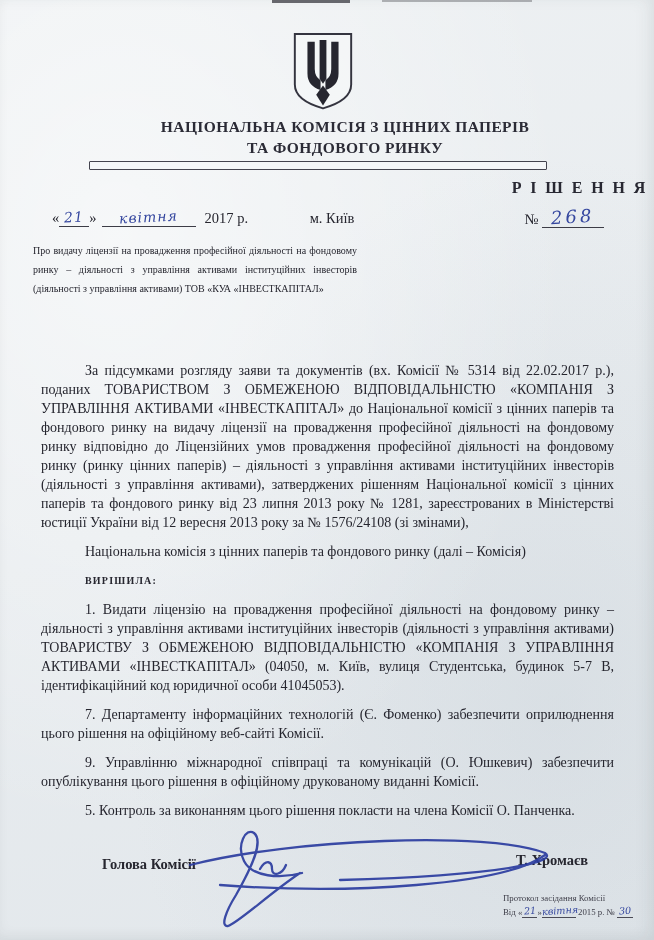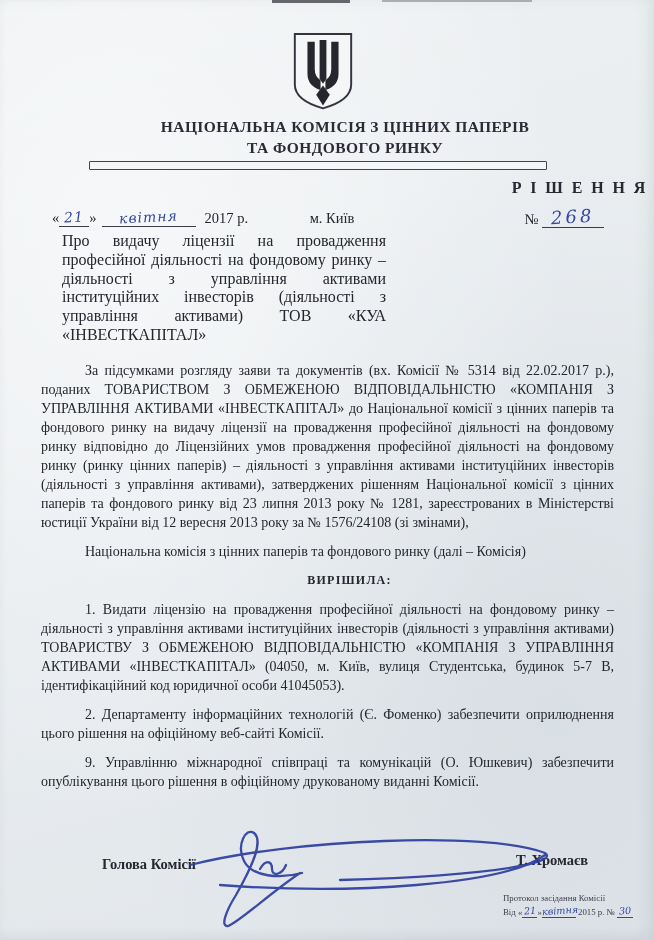--- a/index.html
+++ b/index.html
@@ -29,28 +29,28 @@
   .dl-num{position:absolute;right:14px;top:-3px;white-space:nowrap;}
   .u{display:inline-block;border-bottom:1.3px solid #3c3c46;text-align:center;vertical-align:bottom;}
   .day-slot{width:30px;}
   .month-slot{width:94px;margin-left:5px;margin-right:9px;}
   .num-slot{width:62px;margin-left:4px;}
   .hw{font-family:"DejaVu Serif",serif;font-style:italic;color:#35479f;display:inline-block;transform:rotate(-3deg);}
   .hw-day{font-size:14px;letter-spacing:1px;}
   .hw-month{font-size:14px;letter-spacing:1px;}
   .hw-num{font-size:18px;letter-spacing:3px;}
   
-  .subject{position:absolute;top:232px;left:33px;width:324px;
-       font-size:16px;line-height:18.8px;text-align:justify;margin-left:29px;}
+  .subject{position:absolute;top:242px;left:33px;width:324px;
+       font-size:10px;line-height:18.8px;text-align:justify;}
   
   .content{position:absolute;top:351px;left:31px;width:593px;
        font-size:14px;line-height:19px;text-align:justify;}
   .content p{margin:10px;text-indent:44px;}
-  .resolved{text-align:center;font-weight:bold;letter-spacing:1.2px;
-       font-size:12px;margin:8px 0 7px;text-indent:0;}
+  .resolved{text-align:left;font-weight:bold;letter-spacing:1.2px;
+       font-size:10px;margin:8px 0 7px;text-indent:0;}
   
   .sig-title{position:absolute;left:102px;top:856px;font-weight:bold;font-size:14.5px;}
   .sig-name{position:absolute;left:516px;top:852px;font-weight:bold;font-size:14.5px;}
   .signature{position:absolute;left:160px;top:823px;width:400px;height:110px;pointer-events:none;}
   
   .protocol{position:absolute;left:503px;top:893px;font-size:8.8px;line-height:11.6px;color:#41414c;}
   .protocol .hw{font-size:9.6px;transform:rotate(-4deg);}
   .p-u{display:inline-block;border-bottom:.9px solid #4a4a55;text-align:center;vertical-align:bottom;}
   .p-day{width:15px;} .p-month{width:34px;} .p-num{width:16px;}
 </style>
@@ -91,22 +91,23 @@
     </div>
   </div>
 
   <div class="subject">Про видачу ліцензії на провадження професійної діяльності на фондовому ринку – діяльності з управління активами інституційних інвесторів (діяльності з управління активами) ТОВ «КУА «ІНВЕСТКАПІТАЛ»</div>
 
   <div class="content">
     <p>За підсумками розгляду заяви та документів (вх. Комісії № 5314 від 22.02.2017 р.), поданих ТОВАРИСТВОМ З ОБМЕЖЕНОЮ ВІДПОВІДАЛЬНІСТЮ «КОМПАНІЯ З УПРАВЛІННЯ АКТИВАМИ «ІНВЕСТКАПІТАЛ» до Національної комісії з цінних паперів та фондового ринку на видачу ліцензії на провадження професійної діяльності на фондовому ринку відповідно до Ліцензійних умов провадження професійної діяльності на фондовому ринку (ринку цінних паперів) – діяльності з управління активами інституційних інвесторів (діяльності з управління активами), затверджених рішенням Національної комісії з цінних паперів та фондового ринку від 23 липня 2013 року № 1281, зареєстрованих в Міністерстві юстиції України від 12 вересня 2013 року за № 1576/24108 (зі змінами),</p>
     <p>Національна комісія з цінних паперів та фондового ринку (далі – Комісія)</p>
     <p class="resolved">ВИРІШИЛА:</p>
     <p class="item">1. Видати ліцензію на провадження професійної діяльності на фондовому ринку – діяльності з управління активами інституційних інвесторів (діяльності з управління активами) ТОВАРИСТВУ З ОБМЕЖЕНОЮ ВІДПОВІДАЛЬНІСТЮ «КОМПАНІЯ З УПРАВЛІННЯ АКТИВАМИ «ІНВЕСТКАПІТАЛ» (04050, м. Київ, вулиця Студентська, будинок 5-7 В, ідентифікаційний код юридичної особи 41045053).</p>
-    <p class="item">2. Департаменту інформаційних технологій (Є. Фоменко) забезпечити оприлюднення цього рішення на офіційному веб-сайті Комісії.</p>
+    <p class="item">7. Департаменту інформаційних технологій (Є. Фоменко) забезпечити оприлюднення цього рішення на офіційному веб-сайті Комісії.</p>
     <p class="item">9. Управлінню міжнародної співпраці та комунікацій (О. Юшкевич) забезпечити опублікування цього рішення в офіційному друкованому виданні Комісії.</p>
+    <p class="item">5. Контроль за виконанням цього рішення покласти на члена Комісії О. Панченка.</p>
   </div>
 
   <div class="sig-title">Голова Комісії</div>
   <div class="sig-name">Т. Хромаєв</div>
 
   <svg class="signature" viewBox="0 0 400 110">
     <g fill="none" stroke="#2c3da0" stroke-width="2.3" stroke-linecap="round" opacity=".92">
       <path d="M30,42 C130,16 330,8 385,30 C398,38 350,52 180,57"></path>
       <path d="M60,62 C190,72 345,62 385,32"></path>
       <path d="M140,50 C110,70 78,100 68,103 C60,104 66,88 76,72 C92,44 104,18 94,10 C86,4 76,22 84,38 C92,54 120,56 142,50"></path>

